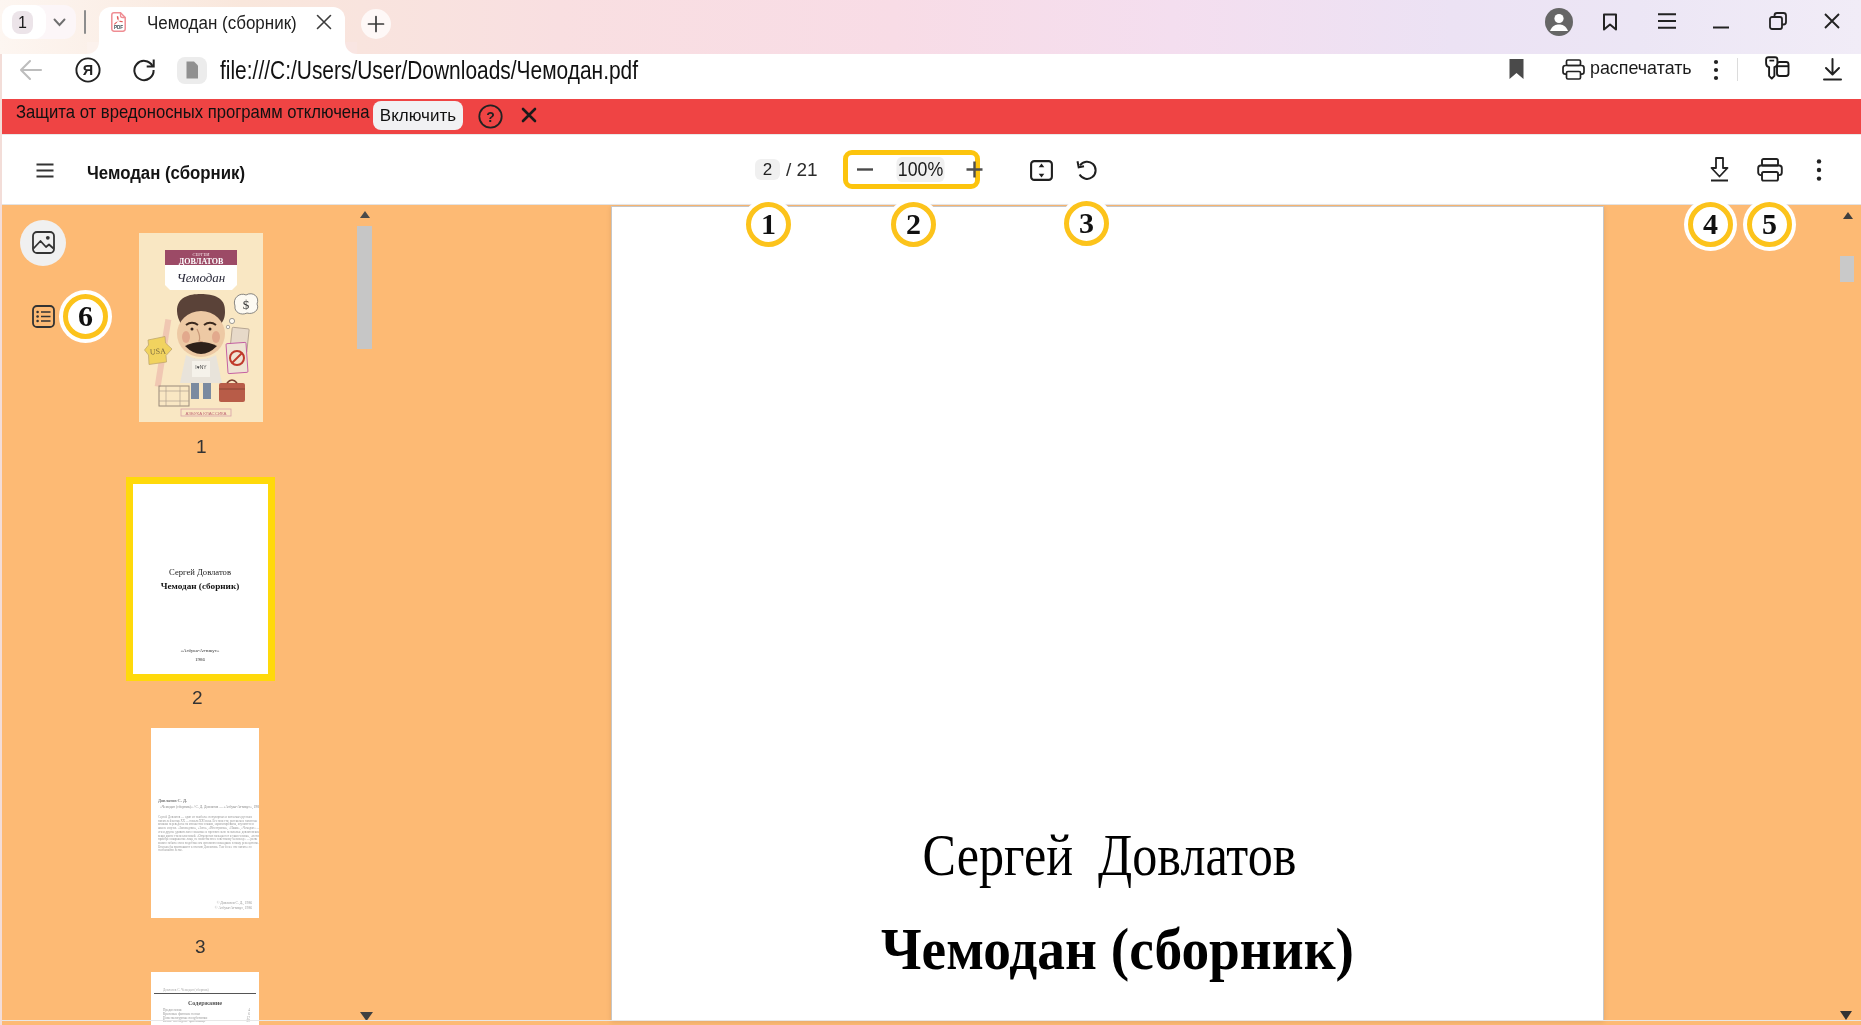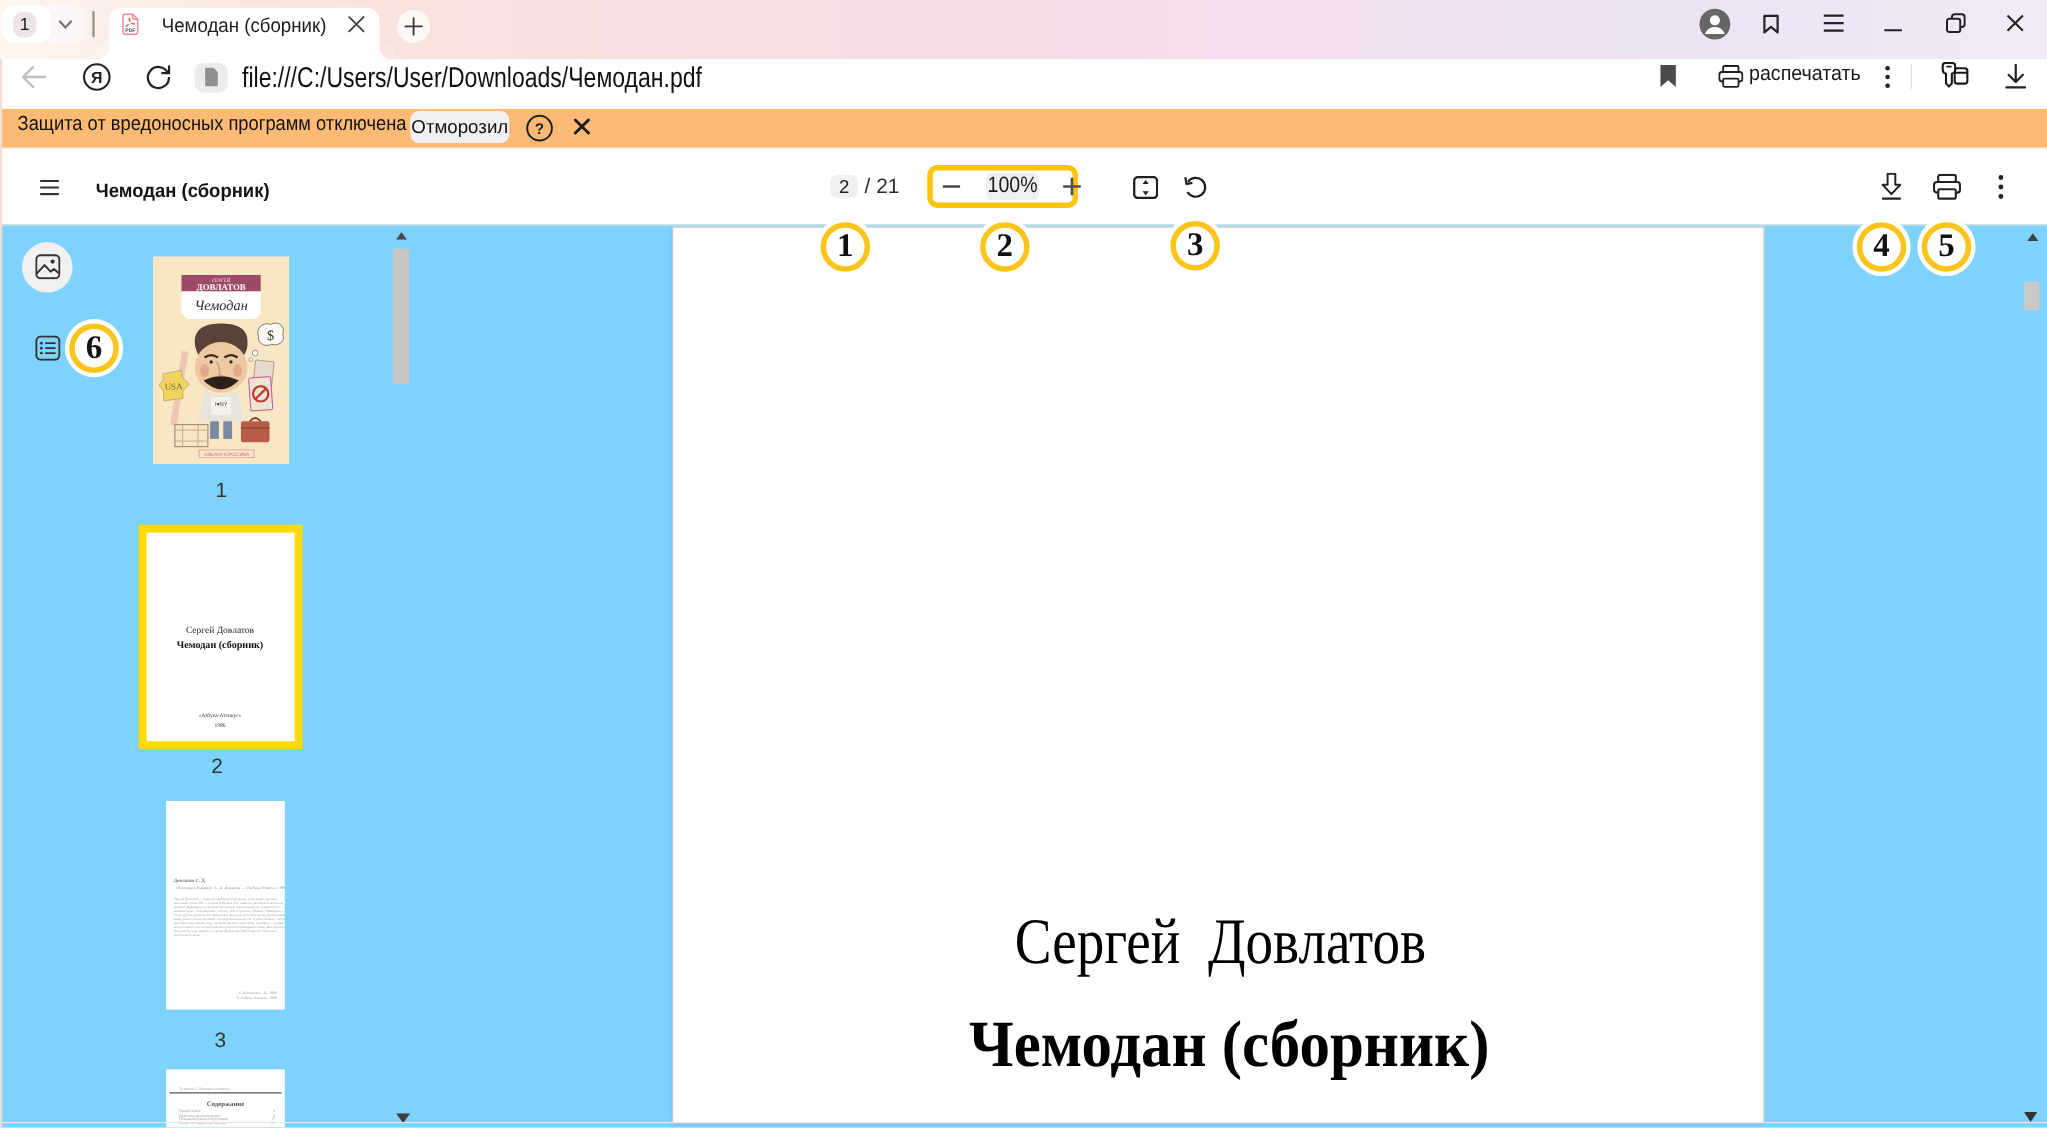--- a/index.html
+++ b/index.html
@@ -24,40 +24,40 @@
   #plusbtn { left:361px; top:9px; width:30px; height:30px; border-radius:50%;
     background:rgba(255,255,255,0.75); }
 
   
   #toolbar { left:0; top:54px; width:1861px; height:45px; background:#fff; }
   #docchip { left:177px; top:3px; width:30px; height:27px; border-radius:8px; background:#ececec; }
   #url { left:220px; top:1px; font-size:26px; color:#111; transform:scaleX(0.805); transform-origin:left top; }
   #printlbl { left:1590px; top:3px; font-size:19px; color:#1a1a1a; transform:scaleX(0.94); transform-origin:left top; }
 
   
-  #warnbar { left:0; top:99px; width:1861px; height:36px; background:#fdba74;
+  #warnbar { left:0; top:99px; width:1861px; height:36px; background:#ef4444;
     border-bottom:1px solid #e9e9e9; }
   #warntext { left:16px; top:2px; font-size:18.5px; color:#111; transform:scaleX(0.90); transform-origin:left top; }
   #warnbtn { left:373px; top:2px; width:90px; height:29px; border-radius:8px;
     background:#f1f1f3; font-size:17px; color:#111; text-align:center; line-height:29px; }
 
   
   #pdfbar { left:0; top:135px; width:1861px; height:69px; background:#fff; }
   #pdftitle { left:87px; top:28px; font-size:17.5px; font-weight:700; color:#141414; transform:scaleX(0.96); transform-origin:left top; }
   .pill { background:#f0f0f0; border-radius:6px; }
   #pagepill { left:755px; top:24px; width:25px; height:21px; font-size:17px;
     color:#222; text-align:center; line-height:21px; }
   #pageof { left:786px; top:24px; font-size:19px; color:#2c2c2c; line-height:21px;}
   #zoombox { left:843px; top:15px; width:137px; height:39px; border:5px solid #fcc40d;
     border-radius:9px; background:#fff; }
   #zoompill { left:44.7px; top:2px; width:55px; height:24.5px; font-size:20.3px;
     color:#1a1a1a; text-align:center; line-height:24.5px; transform:scaleX(0.875); }
 
   
-  #content { left:0; top:204px; width:1861px; height:821px; background:#7dd3fc; }
+  #content { left:0; top:204px; width:1861px; height:821px; background:#fdba74; }
   #page { left:611px; top:2px; width:993px; height:815px; background:#fff;
     border:1px solid #c6c6c6; box-shadow:0 1px 5px rgba(0,0,0,0.10); }
   #l1 { left:2px; width:100%; top:614px; text-align:center; transform:scaleX(0.85);
     font-family:"Liberation Serif", serif; font-size:59px; color:#000; white-space:pre; }
   #l2 { left:10px; width:100%; top:708px; text-align:center; transform:scaleX(0.923);
     font-family:"Liberation Serif", serif; font-size:60px; font-weight:bold; color:#000; white-space:pre; }
   #botline { left:0; top:816px; width:1861px; height:1px; background:#e7e7e7; }
 
   
   .num { position:absolute; width:45px; height:45px; border-radius:50%;
@@ -164,21 +164,21 @@
     <path d="M5.4 4.6 H10.2" stroke="#1a1a1a" stroke-width="1.7"></path>
   </svg>
   <svg class="abs" style="left:1822px; top:4px;" width="21" height="23" viewBox="0 0 21 23">
     <path d="M10.5 1 V16 M4 10 L10.5 16.5 L17 10" fill="none" stroke="#222" stroke-width="2" stroke-linejoin="round" stroke-linecap="round"></path>
     <path d="M2 21.5 H19" stroke="#222" stroke-width="2" stroke-linecap="round"></path>
   </svg>
 </div>
 
 <div class="abs" id="warnbar">
   <div class="abs" id="warntext">Защита от вредоносных программ отключена</div>
-  <div class="abs" id="warnbtn">Отморозил</div>
+  <div class="abs" id="warnbtn">Включить</div>
   <svg class="abs" style="left:478px; top:5px;" width="25" height="25" viewBox="0 0 25 25">
     <circle cx="12.5" cy="12.5" r="11.2" fill="none" stroke="#222" stroke-width="1.8"></circle>
     <text x="12.5" y="17.5" text-anchor="middle" font-family="Liberation Sans" font-size="14" font-weight="bold" fill="#222">?</text>
   </svg>
   <svg class="abs" style="left:521px; top:8px;" width="16" height="16" viewBox="0 0 16 16">
     <path d="M2 2 L14 14 M14 2 L2 14" stroke="#1a1a1a" stroke-width="2.6" stroke-linecap="round"></path>
   </svg>
 </div>
 
 <div class="abs" id="pdfbar">

